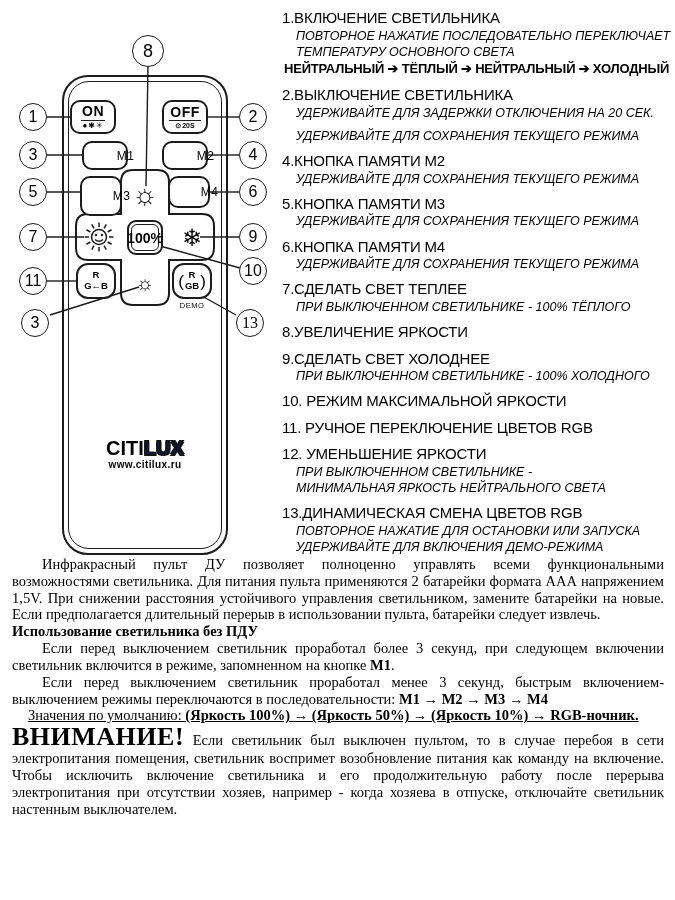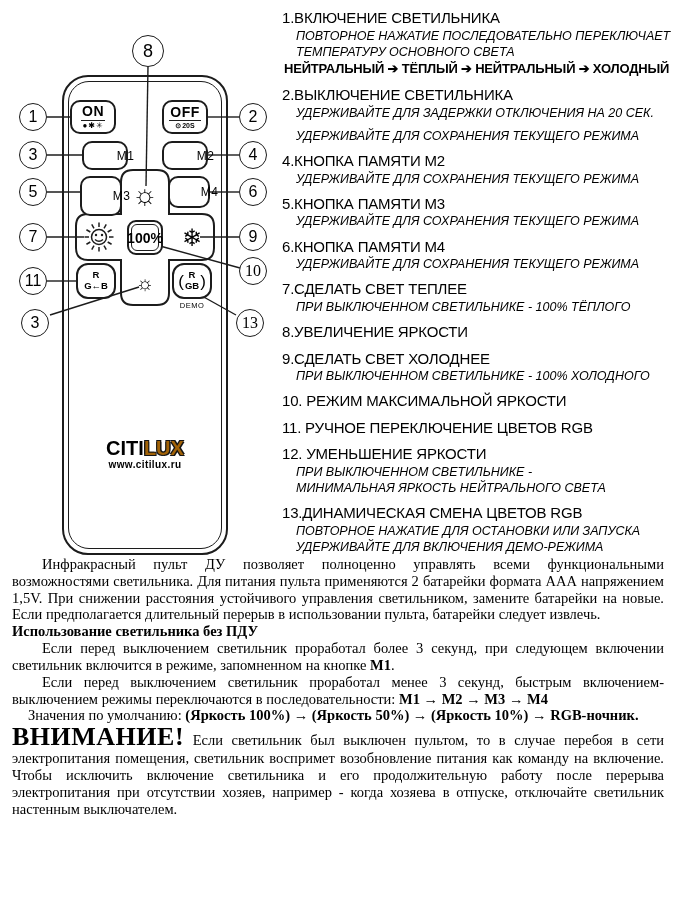--- a/index.html
+++ b/index.html
@@ -36,38 +36,38 @@
   .rgb-paren{font-size:17px;font-weight:400;line-height:1;}
   .rgb-demo-wrap{display:flex;align-items:center;gap:1px;}
   .demo-label{position:absolute;left:172px;top:301px;width:40px;text-align:center;
        font-size:7.5px;font-weight:400;letter-spacing:0.5px;z-index:3;}
   .callout{position:absolute;width:28px;height:28px;border:1.6px solid #1c1c1c;border-radius:50%;
        background:#fff;display:flex;align-items:center;justify-content:center;
        font-size:16px;box-sizing:border-box;z-index:3;}
   .callout.big{width:32px;height:32px;font-size:18px;}
   .logo{position:absolute;left:62px;top:438px;width:166px;text-align:center;z-index:3;}
   .logo-line{font-size:20px;font-weight:800;line-height:1;letter-spacing:0;}
-  .logo-outline{color:#a16207;text-shadow:-1.1px -1.1px 0 #151515,1.1px -1.1px 0 #151515,
+  .logo-outline{color:#0f172a;text-shadow:-1.1px -1.1px 0 #151515,1.1px -1.1px 0 #151515,
        -1.1px 1.1px 0 #151515,1.1px 1.1px 0 #151515;}
   .logo-url{font-size:10px;font-weight:700;letter-spacing:0.4px;margin-top:1px;}
 
   
   .legend{position:absolute;left:282px;top:8px;width:391px;z-index:1;}
   .li{margin-bottom:7px;}
   .li-title{font-size:15px;font-weight:400;line-height:1.3;letter-spacing:-0.2px;}
   .li-desc{font-size:12.5px;font-style:italic;line-height:1.3;padding-left:14px;white-space:pre-line;}
   .li-bold{font-size:13px;font-weight:700;line-height:1.4;padding-left:2px;letter-spacing:-0.2px;}
 
   
   .bodytext{position:absolute;left:12px;top:556px;width:652px;
        font-family:"Liberation Serif",serif;font-size:14.5px;line-height:1.16;z-index:1;}
   .bodytext p{margin:0;text-align:justify;}
   .ind{text-indent:30px;}
   .sec-head{text-align:center;font-weight:700;margin:1px 0;}
-  .p-default{text-indent:16px;text-align:center;}
+  .p-default{text-indent:16px;text-align:center;text-decoration:underline;}
   .attention{margin-top:9px;}
   .attention-word{font-size:26px;font-weight:700;line-height:1;letter-spacing:0.5px;}
   .b{font-weight:700;}
 </style>
 </head>
 <body>
 
 <div class="page">
 
   <div class="diagram">
@@ -177,21 +177,21 @@
 
     <div class="callout" style="left:19px;top:103px;">1</div>
     <div class="callout" style="left:239px;top:103px;">2</div>
     <div class="callout" style="left:19px;top:141px;">3</div>
     <div class="callout" style="left:239px;top:141px;">4</div>
     <div class="callout" style="left:19px;top:178px;">5</div>
     <div class="callout" style="left:239px;top:178px;">6</div>
     <div class="callout" style="left:19px;top:223px;">7</div>
     <div class="callout big" style="left:132px;top:35px;">8</div>
     <div class="callout" style="left:239px;top:223px;">9</div>
-    <div class="callout" style="left:239px;top:257px;font-family:Liberation Serif, serif;">10</div>
+    <div class="callout" style="left:239px;top:257px;">10</div>
     <div class="callout" style="left:19px;top:267px;">11</div>
     <div class="callout" style="left:21px;top:309px;">3</div>
     <div class="callout" style="left:236px;top:309px;font-family:Liberation Serif, serif;">13</div>
   </div>
 
   <div class="legend">
     <div class="li">
         <div class="li-title">1.ВКЛЮЧЕНИЕ СВЕТИЛЬНИКА</div>
         <div class="li-desc">ПОВТОРНОЕ НАЖАТИЕ ПОСЛЕДОВАТЕЛЬНО ПЕРЕКЛЮЧАЕТ ТЕМПЕРАТУРУ ОСНОВНОГО СВЕТА</div>
         <div class="li-bold">НЕЙТРАЛЬНЫЙ ➔ ТЁПЛЫЙ ➔ НЕЙТРАЛЬНЫЙ ➔ ХОЛОДНЫЙ</div>

